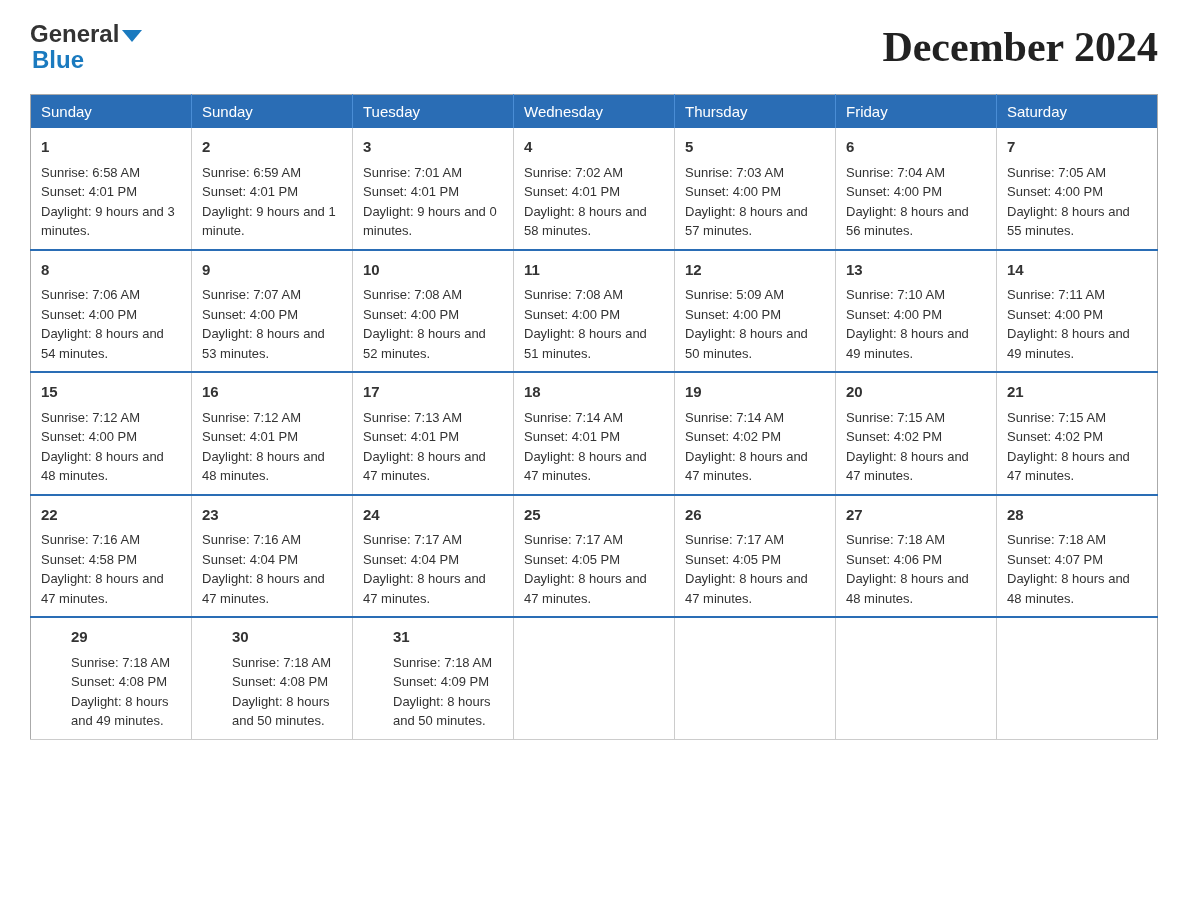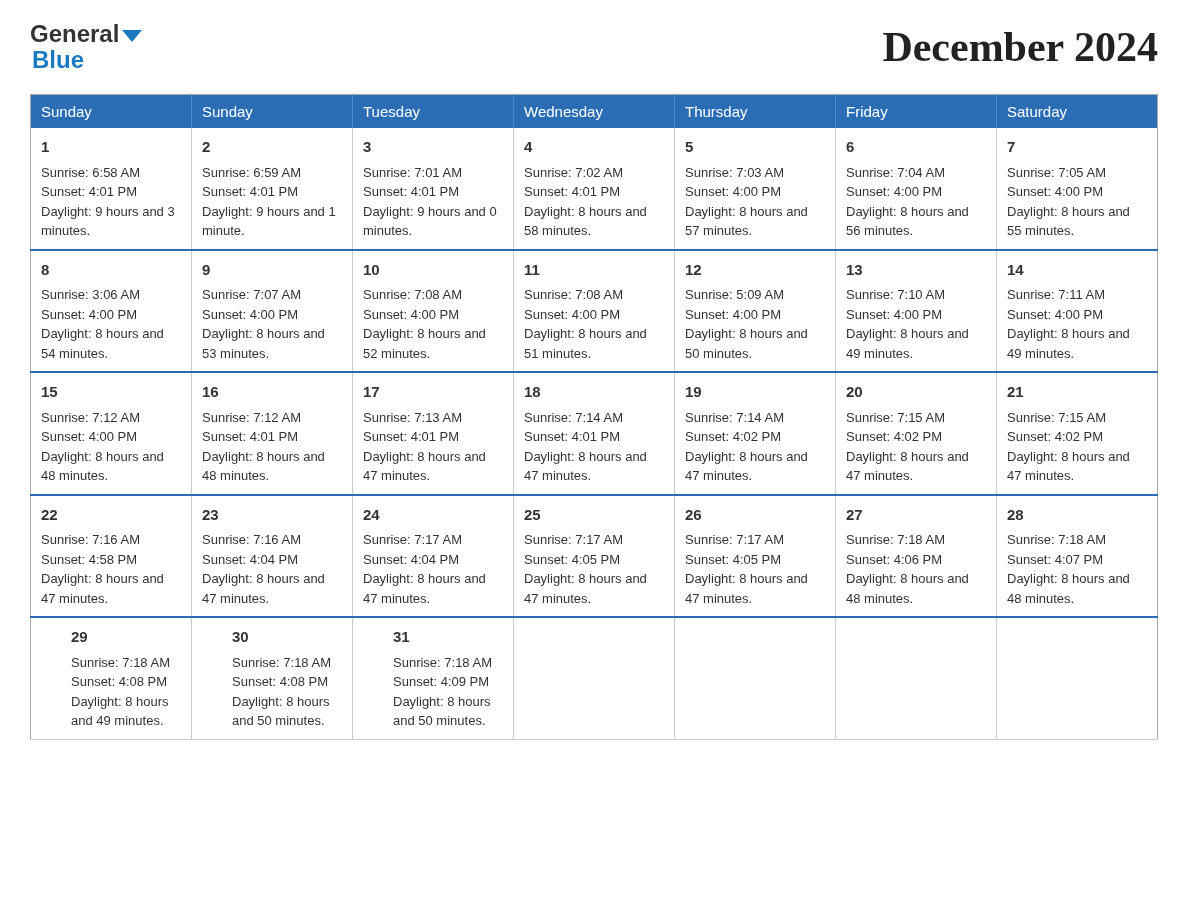--- a/index.html
+++ b/index.html
@@ -175,21 +175,21 @@
         <td>
         <span class="day-num">7</span>
         <span class="day-info">Sunrise: 7:05 AM</span><br>
         <span class="day-info">Sunset: 4:00 PM</span><br>
         <span class="day-info">Daylight: 8 hours and 55 minutes.</span>
       </td>
       </tr>
       <tr>
         <td>
         <span class="day-num">8</span>
-        <span class="day-info">Sunrise: 3:06 AM</span><br>
+        <span class="day-info">Sunrise: 7:06 AM</span><br>
         <span class="day-info">Sunset: 4:00 PM</span><br>
         <span class="day-info">Daylight: 8 hours and 54 minutes.</span>
       </td>
         <td>
         <span class="day-num">9</span>
         <span class="day-info">Sunrise: 7:07 AM</span><br>
         <span class="day-info">Sunset: 4:00 PM</span><br>
         <span class="day-info">Daylight: 8 hours and 53 minutes.</span>
       </td>
         <td>

